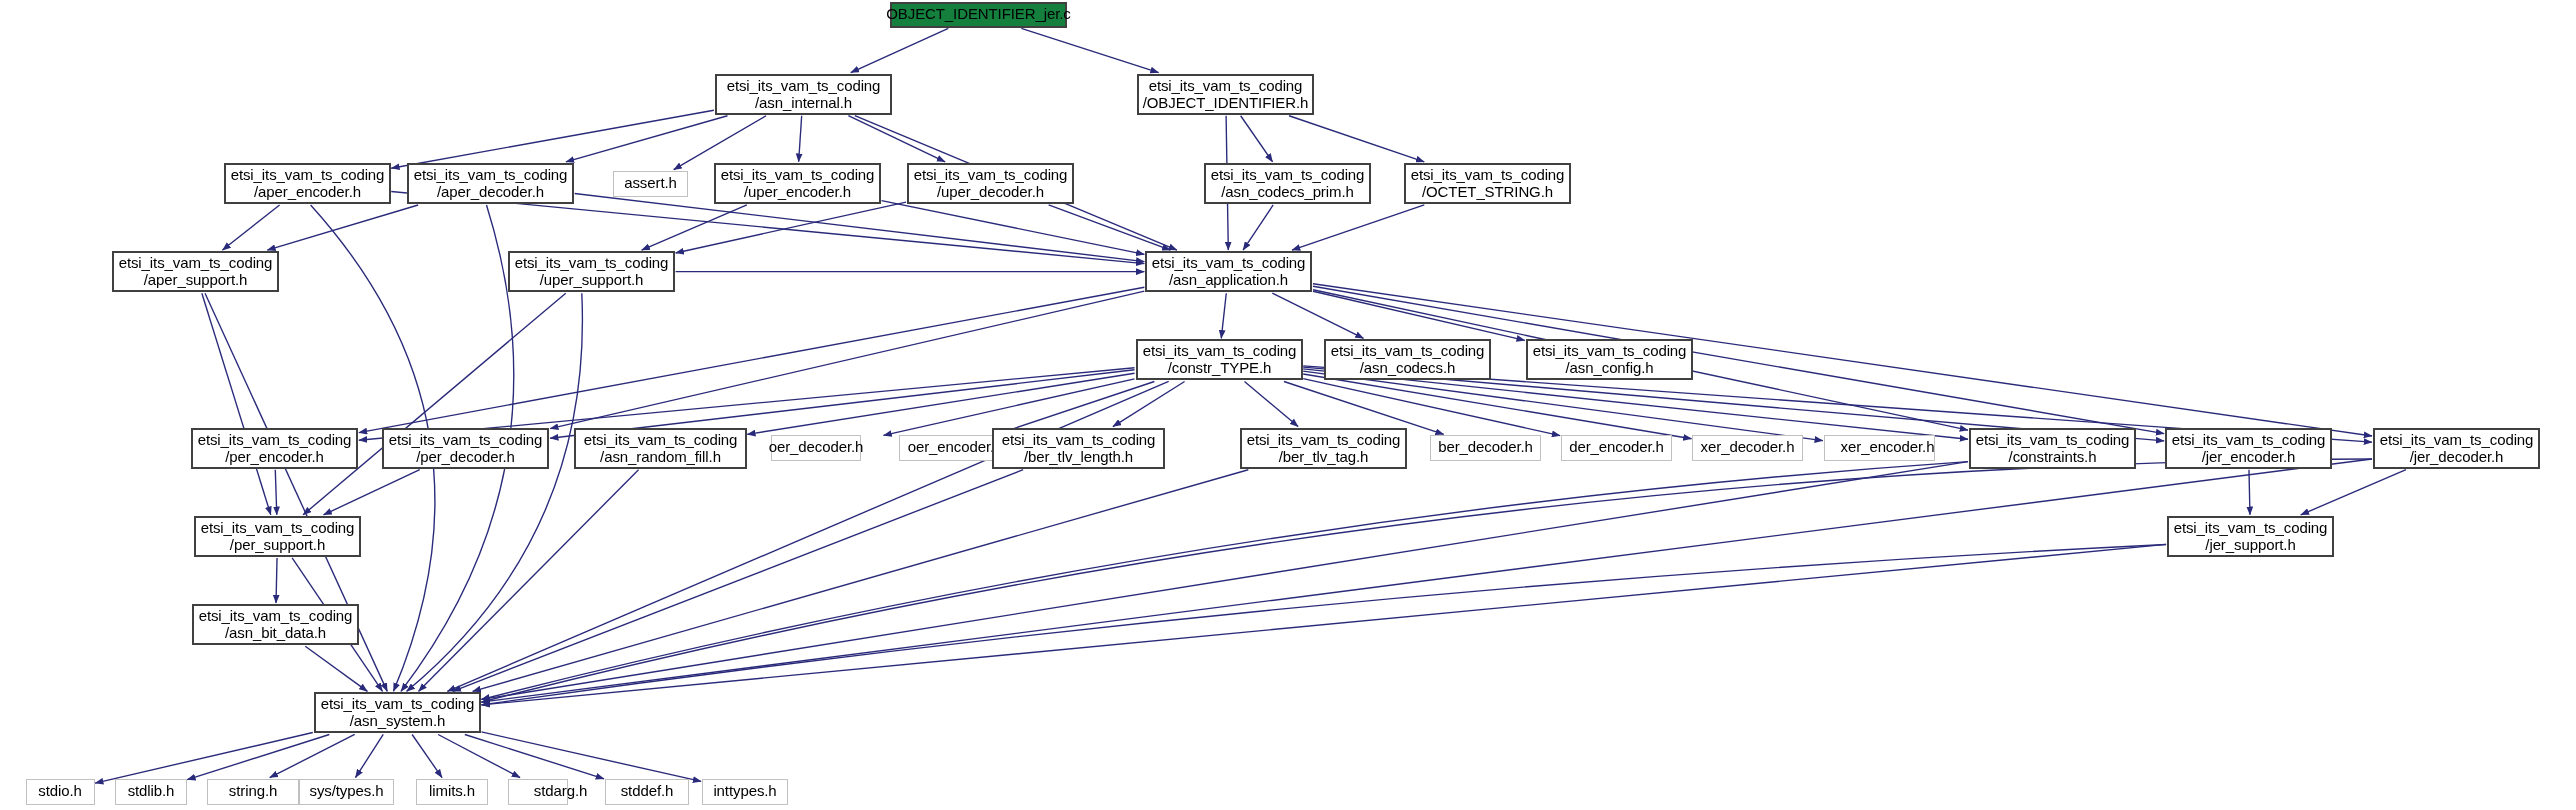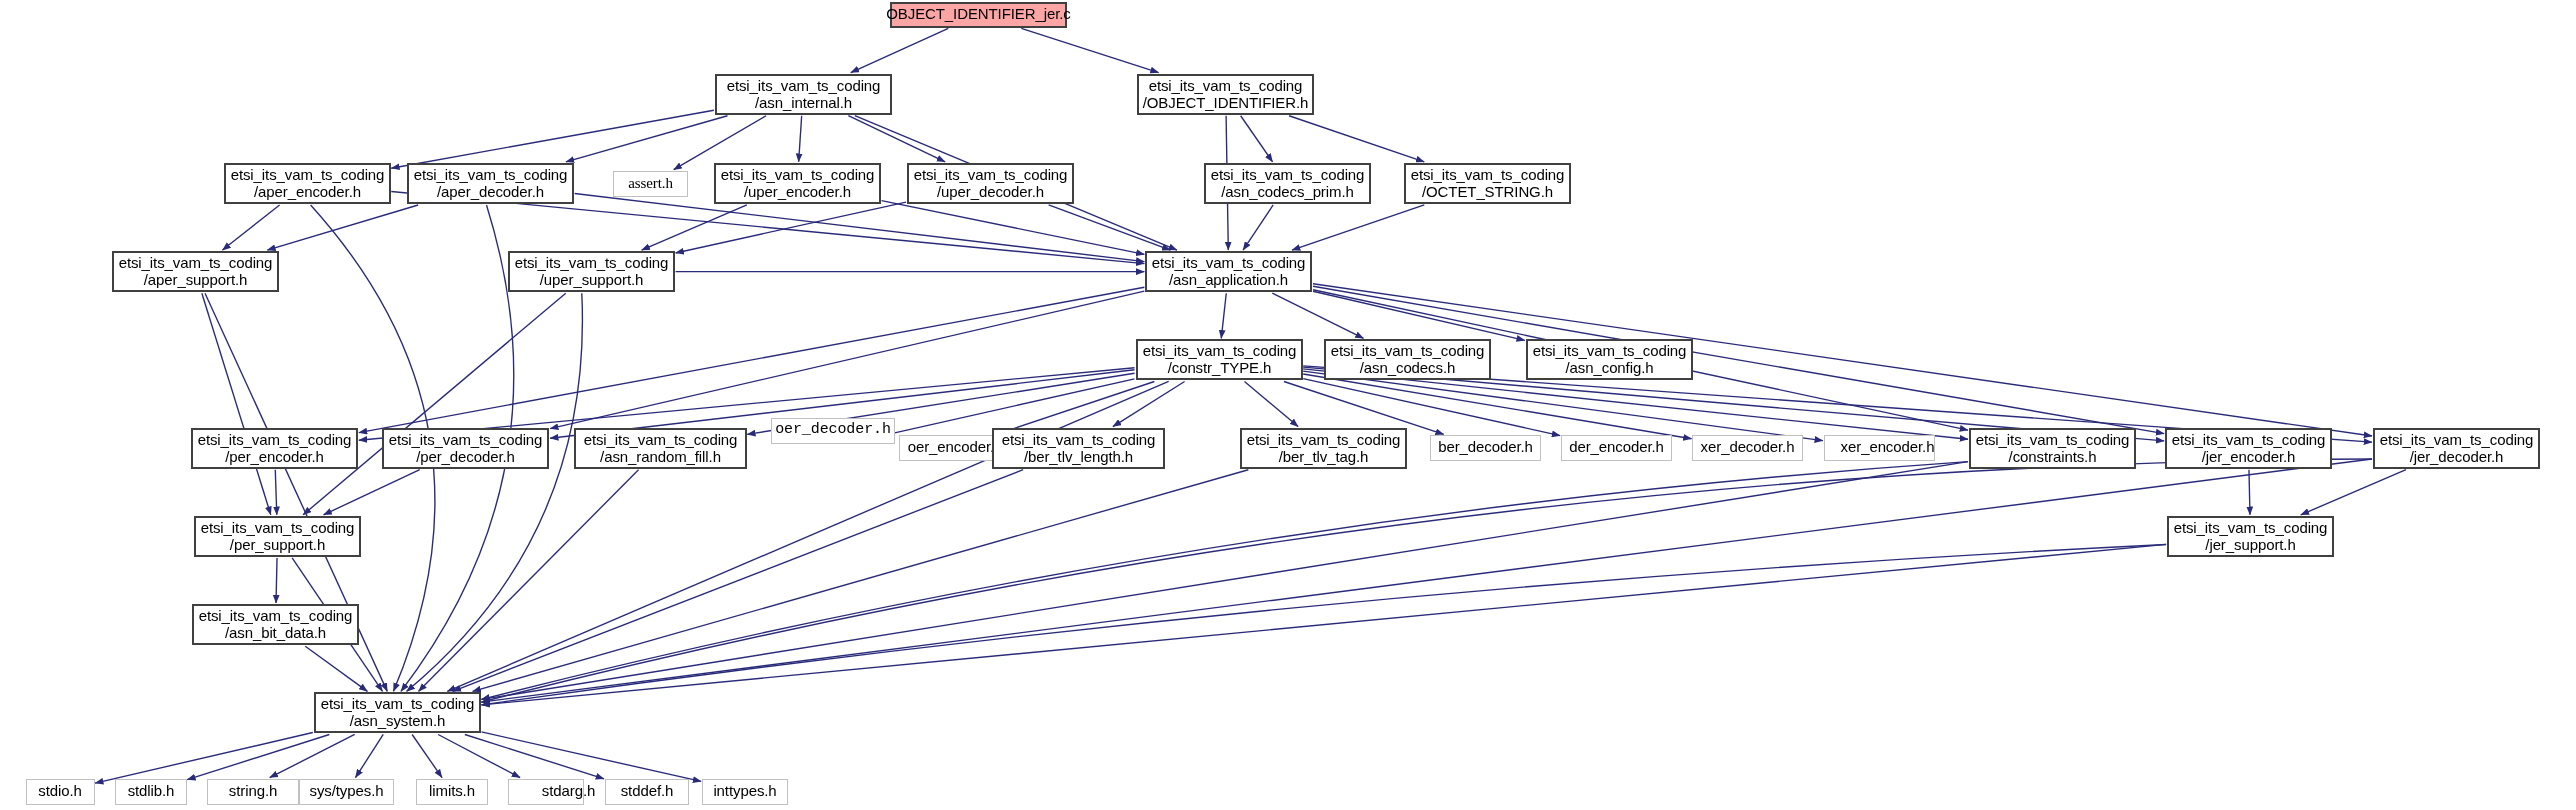--- a/index.html
+++ b/index.html
@@ -37,21 +37,21 @@
     font-size: 15px;
     line-height: 1.12;
     white-space: pre;
     letter-spacing: -0.1px;
     z-index: 3;
   }
   .node.strong {
     border: 2px solid #404040;
   }
   .node.root {
-    background: #fca5a5;
+    background: #15803d;
     border: 2px solid #404040;
   }
   .node-label {
     display: block;
     white-space: pre;
     padding: 0 3.9px;
   }
 </style>
 </head>
 <body>
@@ -144,21 +144,21 @@
   <div id="node-layer">
       <div class="node root" style="left: 890px; top: 2px; width: 177px; height: 25.5px;"><span class="node-label">OBJECT_IDENTIFIER_jer.c</span></div>
       <div class="node strong" style="left: 715px; top: 74px; width: 177px; height: 41px;"><span class="node-label">etsi_its_vam_ts_coding
 /asn_internal.h</span></div>
       <div class="node strong" style="left: 1137px; top: 74px; width: 177px; height: 41px;"><span class="node-label">etsi_its_vam_ts_coding
 /OBJECT_IDENTIFIER.h</span></div>
       <div class="node strong" style="left: 224px; top: 163px; width: 167px; height: 41px;"><span class="node-label">etsi_its_vam_ts_coding
 /aper_encoder.h</span></div>
       <div class="node strong" style="left: 407px; top: 163px; width: 167px; height: 41px;"><span class="node-label">etsi_its_vam_ts_coding
 /aper_decoder.h</span></div>
-      <div class="node " style="left: 613px; top: 171px; width: 75px; height: 25.5px; font-family: Liberation Serif, serif;"><span class="node-label">assert.h</span></div>
+      <div class="node " style="left: 613px; top: 171px; width: 75px; height: 25.5px;"><span class="node-label">assert.h</span></div>
       <div class="node strong" style="left: 714px; top: 163px; width: 167px; height: 41px;"><span class="node-label">etsi_its_vam_ts_coding
 /uper_encoder.h</span></div>
       <div class="node strong" style="left: 907px; top: 163px; width: 167px; height: 41px;"><span class="node-label">etsi_its_vam_ts_coding
 /uper_decoder.h</span></div>
       <div class="node strong" style="left: 1204px; top: 163px; width: 167px; height: 41px;"><span class="node-label">etsi_its_vam_ts_coding
 /asn_codecs_prim.h</span></div>
       <div class="node strong" style="left: 1404px; top: 163px; width: 167px; height: 41px;"><span class="node-label">etsi_its_vam_ts_coding
 /OCTET_STRING.h</span></div>
       <div class="node strong" style="left: 112px; top: 251px; width: 167px; height: 41px;"><span class="node-label">etsi_its_vam_ts_coding
 /aper_support.h</span></div>
@@ -171,21 +171,21 @@
       <div class="node strong" style="left: 1324px; top: 339px; width: 167px; height: 41px;"><span class="node-label">etsi_its_vam_ts_coding
 /asn_codecs.h</span></div>
       <div class="node strong" style="left: 1526px; top: 339px; width: 167px; height: 41px;"><span class="node-label">etsi_its_vam_ts_coding
 /asn_config.h</span></div>
       <div class="node strong" style="left: 191px; top: 428px; width: 167px; height: 41px;"><span class="node-label">etsi_its_vam_ts_coding
 /per_encoder.h</span></div>
       <div class="node strong" style="left: 382px; top: 428px; width: 167px; height: 41px;"><span class="node-label">etsi_its_vam_ts_coding
 /per_decoder.h</span></div>
       <div class="node strong" style="left: 574px; top: 428px; width: 173px; height: 41px;"><span class="node-label">etsi_its_vam_ts_coding
 /asn_random_fill.h</span></div>
-      <div class="node " style="left: 771px; top: 418px; width: 124px; height: 25.5px; font-family: Liberation Mono, monospace;"><span class="node-label">oer_decoder.h</span></div>
+      <div class="node " style="left: 771px; top: 435px; width: 90px; height: 25.5px;"><span class="node-label">oer_decoder.h</span></div>
       <div class="node " style="left: 899px; top: 435px; width: 112px; height: 25.5px;"><span class="node-label">oer_encoder.h</span></div>
       <div class="node strong" style="left: 992px; top: 428px; width: 173px; height: 41px;"><span class="node-label">etsi_its_vam_ts_coding
 /ber_tlv_length.h</span></div>
       <div class="node strong" style="left: 1240px; top: 428px; width: 167px; height: 41px;"><span class="node-label">etsi_its_vam_ts_coding
 /ber_tlv_tag.h</span></div>
       <div class="node " style="left: 1430px; top: 435px; width: 111px; height: 25.5px;"><span class="node-label">ber_decoder.h</span></div>
       <div class="node " style="left: 1561px; top: 435px; width: 111px; height: 25.5px;"><span class="node-label">der_encoder.h</span></div>
       <div class="node " style="left: 1692px; top: 435px; width: 111px; height: 25.5px;"><span class="node-label">xer_decoder.h</span></div>
       <div class="node " style="left: 1824px; top: 435px; width: 111px; height: 25.5px; padding-left: 16px;"><span class="node-label">xer_encoder.h</span></div>
       <div class="node strong" style="left: 1969px; top: 428px; width: 167px; height: 41px;"><span class="node-label">etsi_its_vam_ts_coding
@@ -200,18 +200,18 @@
 /jer_support.h</span></div>
       <div class="node strong" style="left: 192px; top: 604px; width: 167px; height: 41px;"><span class="node-label">etsi_its_vam_ts_coding
 /asn_bit_data.h</span></div>
       <div class="node strong" style="left: 314px; top: 692px; width: 167px; height: 41px;"><span class="node-label">etsi_its_vam_ts_coding
 /asn_system.h</span></div>
       <div class="node " style="left: 25.5px; top: 779px; width: 69px; height: 25.5px;"><span class="node-label">stdio.h</span></div>
       <div class="node " style="left: 115px; top: 779px; width: 72px; height: 25.5px;"><span class="node-label">stdlib.h</span></div>
       <div class="node " style="left: 207px; top: 779px; width: 92px; height: 25.5px;"><span class="node-label">string.h</span></div>
       <div class="node " style="left: 299px; top: 779px; width: 95px; height: 25.5px; align-items: center;"><span class="node-label">sys/types.h</span></div>
       <div class="node " style="left: 416px; top: 779px; width: 72px; height: 25.5px;"><span class="node-label">limits.h</span></div>
-      <div class="node " style="left: 508px; top: 779px; width: 76px; height: 25.5px; padding-left: 45px;"><span class="node-label">stdarg.h</span></div>
+      <div class="node " style="left: 508px; top: 779px; width: 60px; height: 25.5px; padding-left: 45px;"><span class="node-label">stdarg.h</span></div>
       <div class="node " style="left: 605px; top: 779px; width: 84px; height: 25.5px;"><span class="node-label">stddef.h</span></div>
       <div class="node " style="left: 702px; top: 779px; width: 86px; height: 25.5px;"><span class="node-label">inttypes.h</span></div>
     </div>
 </div>
 
 
 </body></html>

